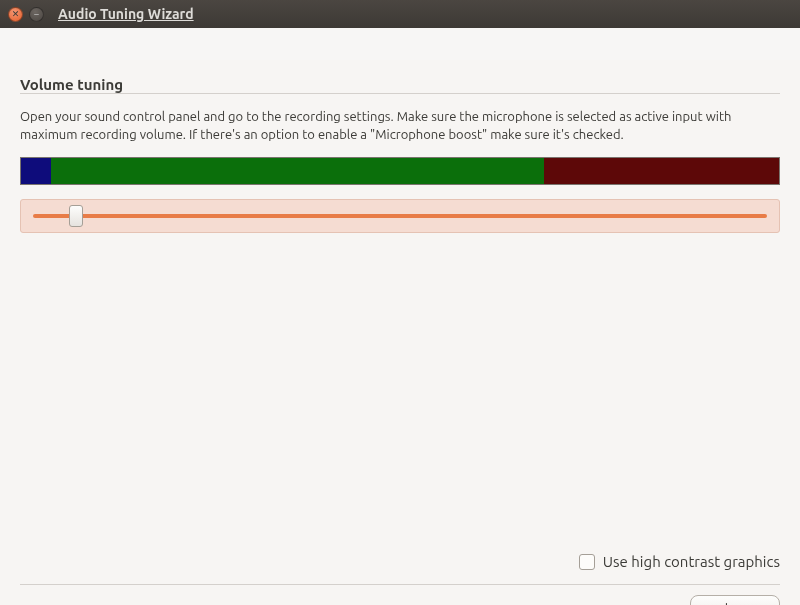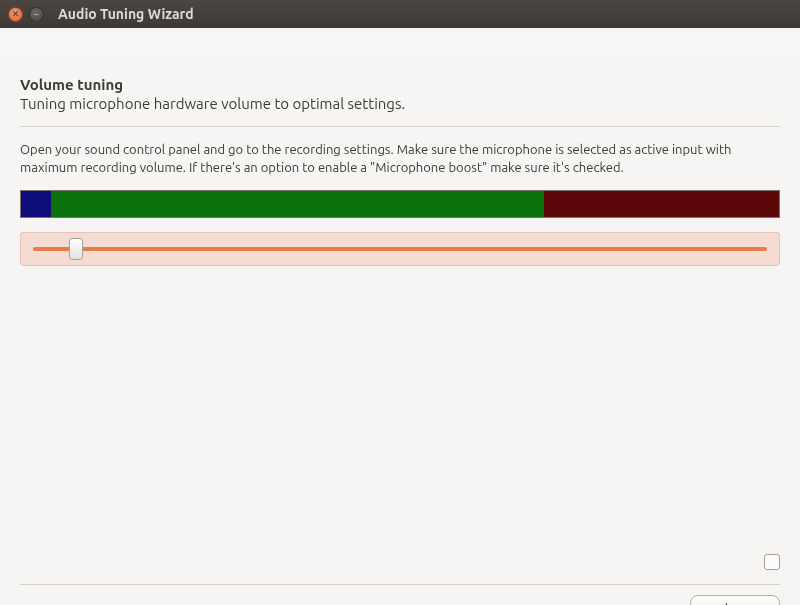--- a/index.html
+++ b/index.html
@@ -15,21 +15,21 @@
   }
   .window-controls { display: flex; gap: 6px; }
   .win-btn {
     width: 15px; height: 15px; border-radius: 50%;
     border: 1px solid rgba(0,0,0,0.4);
     display: flex; align-items: center; justify-content: center;
     font-size: 9px; line-height: 1;
   }
   .win-close { background: radial-gradient(circle at 40% 30%, #f39673, #e65f2a); }
   .win-min { background: radial-gradient(circle at 40% 30%, #6d6762, #4a4541); color: #ccc; }
-  .title-text { color: #dedcd8; font-size: 14px; font-weight: 600; margin-left: 6px; }
+  .title-text { color: #dedcd8; font-size: 14px; font-weight: 600; margin-left: 6px; text-decoration: underline; }
   
   .content {
     padding: 16px 20px 12px 20px;
     height: calc(605px - 28px);
     display: flex;
     flex-direction: column;
     background: #f7f5f3;
     margin-top: 32px;
   }
   
@@ -115,21 +115,20 @@
 <div class="titlebar">
   <div class="window-controls">
     <div class="win-btn win-close">✕</div>
     <div class="win-btn win-min">–</div>
   </div>
   <div class="title-text">Audio Tuning Wizard</div>
 </div>
 
 <div class="content">
   <div class="heading">Volume tuning</div>
-  <div class="subheading">Tuning microphone hardware volume to optimal settings.</div>
 
   <hr class="sep">
 
   <div class="para">Open your sound control panel and go to the recording settings. Make sure the microphone is selected as active input with maximum recording volume. If there's an option to enable a "Microphone boost" make sure it's checked.</div>
 
 
   <div class="volume-bar">
     <div class="vb-blue" style="width: 4%;"></div>
     <div class="vb-green" style="width: 65%;"></div>
     <div class="vb-red" style="width: 31%;"></div>
@@ -138,20 +137,21 @@
 
   <div class="slider-wrap">
     <div class="slider-track"></div>
     <div class="slider-thumb" id="slider-thumb" style="left: 48px;"></div>
   </div>
 
   <div class="spacer"></div>
 
   <div class="checkbox-row">
     <div class="chk"></div>
+    <span>Use high contrast graphics</span>
   </div>
 
   <hr class="sep-bottom">
 
   <div class="button-row">
     <div class="btn">
       <span>&lt; Back</span>
     </div>
   </div>
 </div>

